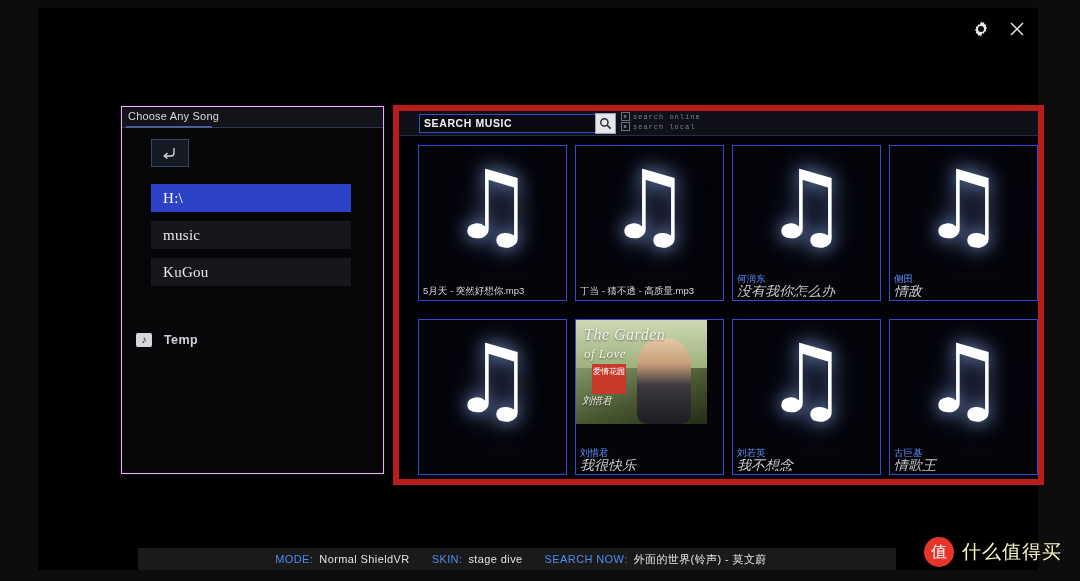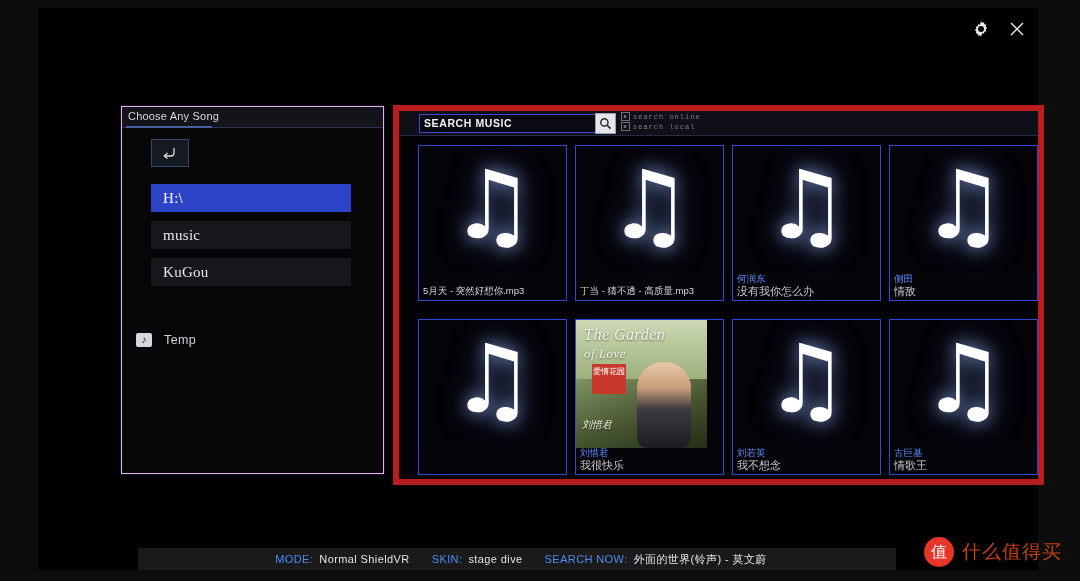--- a/index.html
+++ b/index.html
@@ -164,20 +164,21 @@
   }
   .folder-icon span {
     color: #111;
     font-size: 10px;
     line-height: 1;
   }
   .folder-label {
     font-size: 12.5px;
     color: #d3d3d7;
     letter-spacing: 0.4px;
+    font-weight: bold;
   }
 
   
   .right-panel {
     position: absolute;
     left: 355px;
     top: 97px;
     width: 639px;
     height: 368px;
     background: #030307;
@@ -289,31 +290,32 @@
   }
   .card .m1 {
     font-size: 9.5px;
     color: #d9d9dd;
     white-space: nowrap;
     overflow: hidden;
     text-overflow: ellipsis;
   }
   .card .m1.accent { color: #5b8dff; }
   .card .m2 {
-    font-size: 11px;
+    font-size: 14px;
     color: #c9c9cf;
     white-space: nowrap;
     overflow: hidden;
     text-overflow: ellipsis;
+    font-style: italic;
   }
   
   .art-photo {
     position: absolute;
     left: 0; right: 16px; top: 0;
-    height: 128px;
+    height: 104px;
     background: linear-gradient(160deg, #a9b894 0%, #7d9163 35%, #47552f 70%, #222d16 100%);
     overflow: hidden;
   }
   .art-photo .sky {
     position: absolute;
     left: 0; top: 0; width: 100%; height: 46%;
     background: linear-gradient(180deg, #cdd9b4 0%, #9db07c 100%);
   }
   .art-photo .script {
     position: absolute;
@@ -413,21 +415,21 @@
     border-radius: 50%;
     background: #e8352a;
     color: #fff;
     font-size: 16px;
     display: flex;
     align-items: center;
     justify-content: center;
     font-family: "Liberation Serif", serif;
   }
   .wm-text {
-    color: #c2410c;
+    color: #fef9c3;
     font-size: 19px;
     letter-spacing: 1px;
     font-family: "DejaVu Sans", sans-serif;
   }
 </style>
 </head>
 <body>
 
 <div id="app">
 

